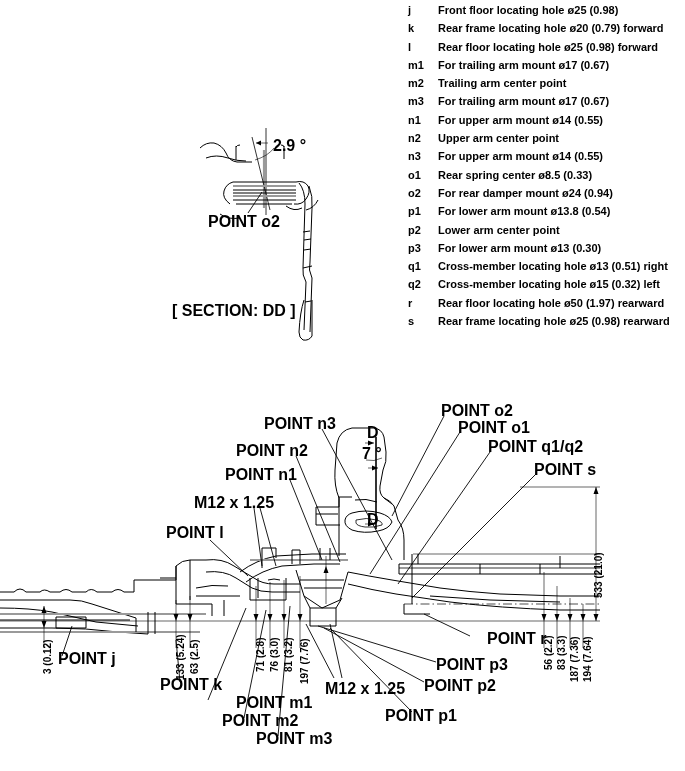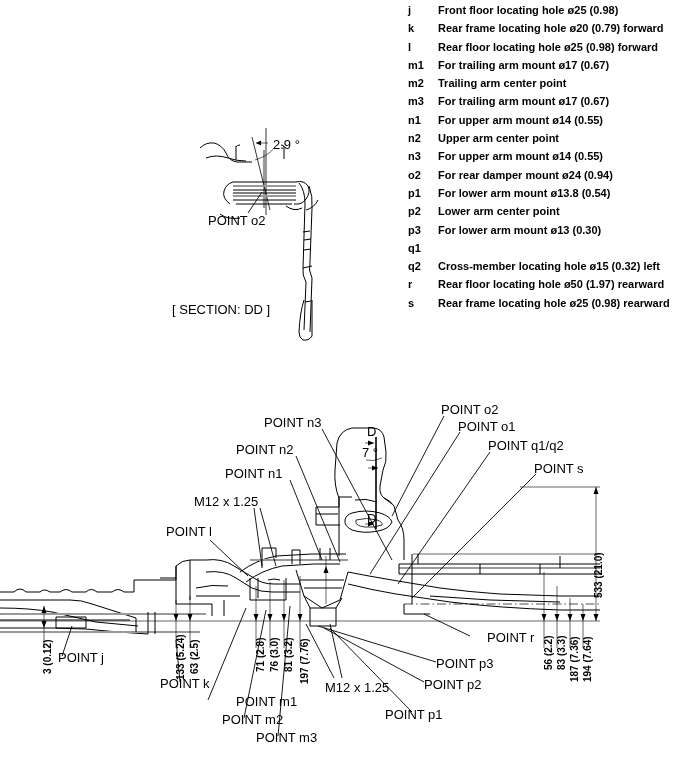--- a/index.html
+++ b/index.html
@@ -7,21 +7,21 @@
        font-family:"Liberation Sans",sans-serif;color:#000;}
 
   
   #legend{position:absolute;left:408px;top:4px;width:277px;}
   .leg-row{display:flex;align-items:baseline;height:18.3px;}
   .leg-key{width:30px;text-align:left;font-size:11px;font-weight:bold;
            letter-spacing:0px;flex:0 0 30px;}
   .leg-desc{font-size:11px;font-weight:bold;white-space:nowrap;}
 
   
-  .lbl{position:absolute;font-size:13px;font-weight:normal;white-space:nowrap;}
+  .lbl{position:absolute;font-size:16px;font-weight:bold;white-space:nowrap;}
   .vert{position:absolute;font-size:10px;font-weight:bold;white-space:nowrap;
         transform-origin:0 0;transform:rotate(-90deg);}
 
   svg{position:absolute;left:0;top:0;overflow:visible;}
   .ln{stroke:#000;fill:none;stroke-width:1;}
   .ln-thin{stroke:#000;fill:none;stroke-width:0.8;}
   .ln-hair{stroke:#000;fill:none;stroke-width:0.6;}
   .ln-thick{stroke:#000;fill:none;stroke-width:1.6;}
   .ln-grey{stroke:#9a9a9a;fill:none;stroke-width:2.2;}
   .ln-dash{stroke:#000;fill:none;stroke-width:0.7;stroke-dasharray:9 3 1.5 3;}
@@ -61,37 +61,42 @@
     </div>
   <div class="leg-row">
     <span class="leg-key">n2</span>
     <span class="leg-desc">Upper arm center point</span>
     </div>
   <div class="leg-row">
     <span class="leg-key">n3</span>
     <span class="leg-desc">For upper arm mount ø14 (0.55)</span>
     </div>
   <div class="leg-row">
+    <span class="leg-key">o1</span>
+    <span class="leg-desc">Rear spring center ø8.5 (0.33)</span>
+    </div>
+  <div class="leg-row">
     <span class="leg-key">o2</span>
     <span class="leg-desc">For rear damper mount ø24 (0.94)</span>
     </div>
   <div class="leg-row">
     <span class="leg-key">p1</span>
     <span class="leg-desc">For lower arm mount ø13.8 (0.54)</span>
     </div>
   <div class="leg-row">
     <span class="leg-key">p2</span>
     <span class="leg-desc">Lower arm center point</span>
     </div>
   <div class="leg-row">
     <span class="leg-key">p3</span>
     <span class="leg-desc">For lower arm mount ø13 (0.30)</span>
     </div>
   <div class="leg-row">
     <span class="leg-key">q1</span>
+    <span class="leg-desc">Cross-member locating hole ø13 (0.51) right</span>
     </div>
   <div class="leg-row">
     <span class="leg-key">q2</span>
     <span class="leg-desc">Cross-member locating hole ø15 (0.32) left</span>
     </div>
   <div class="leg-row">
     <span class="leg-key">r</span>
     <span class="leg-desc">Rear floor locating hole ø50 (1.97) rearward</span>
     </div>
   <div class="leg-row">

